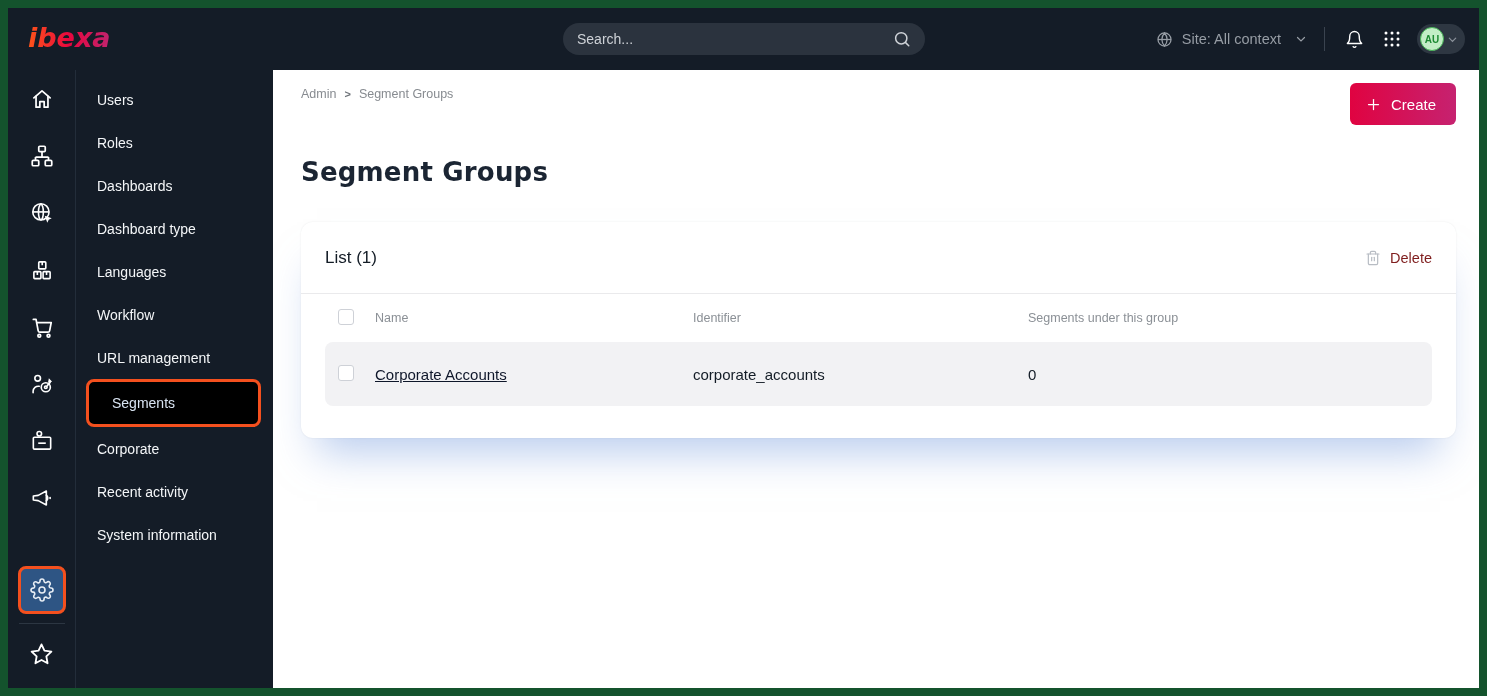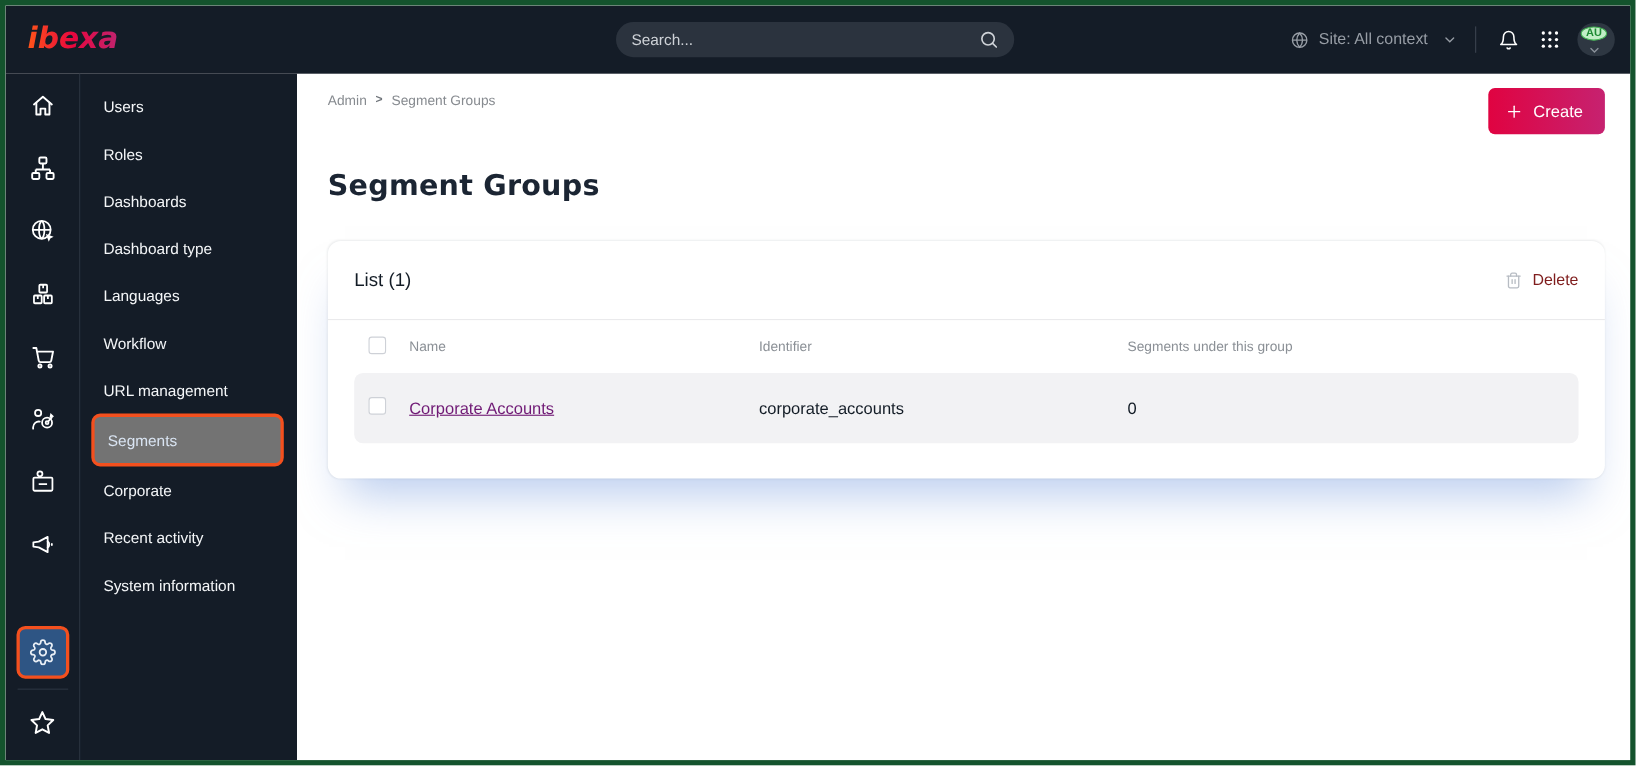--- a/index.html
+++ b/index.html
@@ -1,21 +1,21 @@
 <!DOCTYPE html>
 <html><head>
 <meta charset="utf-8">
 <style>
   * { box-sizing: border-box; margin: 0; padding: 0; }
   html,body { width: 1487px; height: 696px; }
   body { font-family: "Liberation Sans", sans-serif; background: #fff; }
 
   .window {
     width: 1487px; height: 696px;
-    border: 5px solid #14532d;
+    border: 8px solid #14532d;
     display: flex; flex-direction: column;
     background: #fff; overflow: hidden;
   }
 
   
   .topbar {
     height: 62px; flex: 0 0 62px;
     background: #141c27;
     position: relative;
     display: flex; align-items: center;
@@ -38,21 +38,21 @@
   }
   .site-context {
     display: flex; align-items: center; gap: 9px;
     color: #979da5; font-size: 14.5px; cursor: pointer;
   }
   .site-context .chev { margin-left: 5px; }
   .v-divider { width: 1px; height: 24px; background: #3a434f; margin: 0 4px; }
   .icon-btn-top { display: flex; align-items: center; justify-content: center; cursor: pointer; padding: 3px; }
   .avatar-pill {
     height: 30px; background: #2e3742; border-radius: 15px;
-    display: flex; align-items: center; gap: 3px; padding: 3px 7px 3px 3px; cursor: pointer; flex-direction: column;
+    display: flex; align-items: center; gap: 3px; padding: 3px 7px 3px 3px; cursor: pointer;
   }
   .avatar-circle {
     width: 24px; height: 24px; border-radius: 50%;
     background: #c2eec6; border: 1.5px solid #44b354;
     color: #1d8a33; font-size: 10px; font-weight: bold;
     display: flex; align-items: center; justify-content: center;
   }
 
   
   .body-row { flex: 1; display: flex; min-height: 0; }
@@ -84,22 +84,22 @@
     border-left: 1px solid #232d3a;
     padding-top: 8px;
   }
   .menu-item {
     height: 43px; display: flex; align-items: center;
     padding-left: 21px; color: #f4f6f8; font-size: 14px;
     cursor: pointer; white-space: nowrap;
   }
   .menu-item.active {
     height: 48px; margin: 0 12px 0 10px;
-    background: #737373; border: 3px solid #f4501e; border-radius: 8px;
-    padding-left: 12px; color: #d9e4f2;
+    background: #000000; border: 3px solid #f4501e; border-radius: 8px;
+    padding-left: 23px; color: #d9e4f2;
   }
 
   
   .main { flex: 1; background: #fff; padding: 13px 23px 0 28px; overflow: hidden; }
   .main-top { display: flex; justify-content: space-between; align-items: flex-start; }
   .breadcrumb { display: flex; align-items: center; gap: 8px; font-size: 12.5px; color: #878b90; padding-top: 4px; }
   .breadcrumb .crumb { cursor: pointer; }
   .breadcrumb .sep { font-weight: bold; color: #6f747a; font-size: 11px; }
   .create-btn {
     border: none; cursor: pointer;
@@ -139,21 +139,21 @@
   .table-row {
     height: 64px; margin: 0 24px; background: #f2f2f4; border-radius: 8px;
     font-size: 15px; color: #131c26;
   }
   .cbx {
     appearance: none; -webkit-appearance: none;
     width: 16px; height: 16px; margin-left: 13px;
     background: #fff; border: 1px solid #ced1d7; border-radius: 3px;
     cursor: pointer;
   }
-  .row-link { color: #701a75; text-decoration: underline; cursor: pointer; }
+  .row-link { color: #0f172a; text-decoration: underline; cursor: pointer; }
   .cell { white-space: nowrap; }
 </style>
 </head>
 <body>
 
 <div class="window">
 
   <div class="topbar">
     <div class="logo">
       <svg width="92" height="38" viewBox="0 0 92 38">

